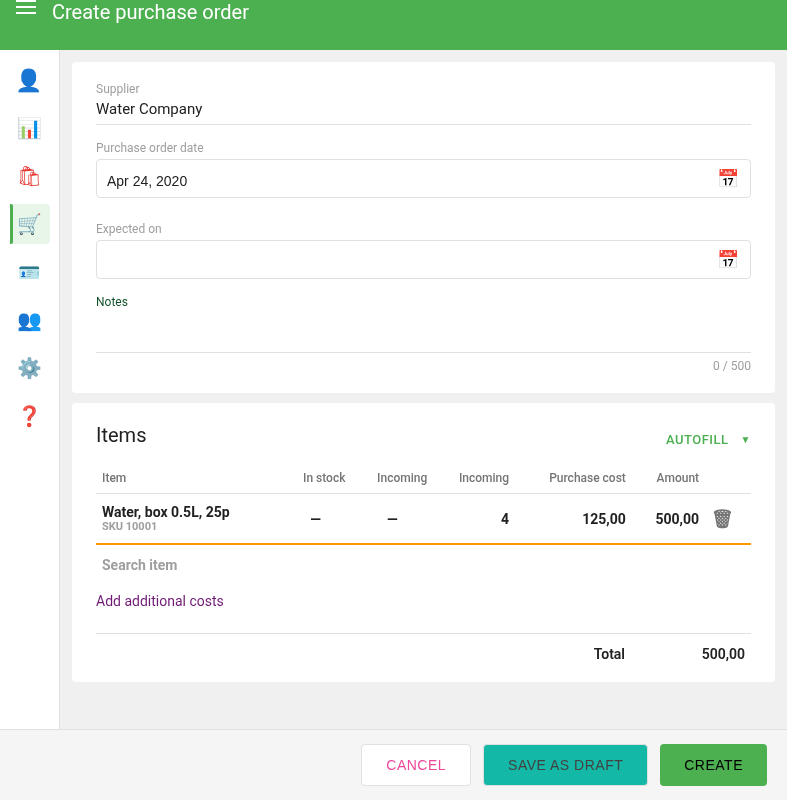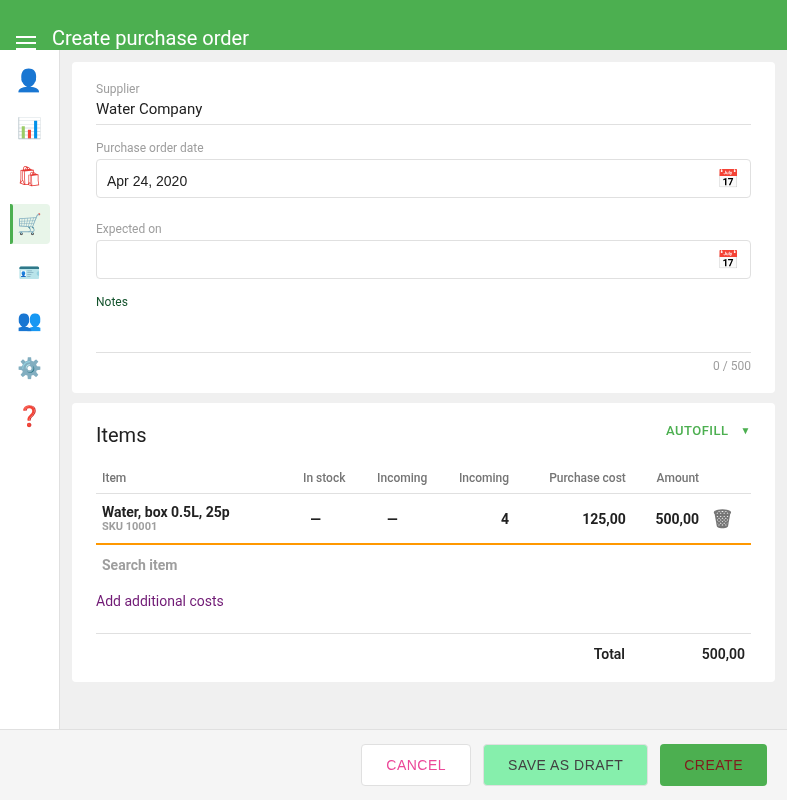--- a/index.html
+++ b/index.html
@@ -4,21 +4,21 @@
   <style>
     * { box-sizing: border-box; margin: 0; padding: 0; }
     body { font-family: 'Roboto', Arial, sans-serif; background: #f0f0f0; width: 787px; height: 800px; overflow: hidden; display: flex; flex-direction: column; }
 
     
     .header {
       background: #4CAF50;
       color: white;
       height: 50px;
       display: flex;
-      align-items: flex-end;
+      align-items: flex-start;
       padding: 0 16px;
       gap: 16px;
       flex-shrink: 0;
     }
     .header-menu-icon {
       display: flex; flex-direction: column; gap: 4px; cursor: pointer;
     }
     .header-menu-icon span { display: block; width: 20px; height: 2px; background: white; }
     .header-title { font-size: 20px; font-weight: 400; }
 
@@ -126,21 +126,21 @@
       resize: none; min-height: 40px; border-bottom: 1px solid #e0e0e0;
     }
     .notes-counter {
       text-align: right; font-size: 12px; color: #9e9e9e; margin-top: 2px;
     }
 
     
     .items-header {
       display: flex;
       justify-content: space-between;
-      align-items: flex-start;
+      align-items: flex-end;
       margin-bottom: 16px;
     }
     .items-title { font-size: 20px; color: #212121; font-weight: 400; }
     .autofill-btn {
       color: #4CAF50; font-size: 13px; font-weight: 500;
       display: flex; align-items: center; gap: 12px; cursor: pointer;
       letter-spacing: 0.5px;
     }
     .autofill-arrow { font-size: 10px; }
 
@@ -206,27 +206,27 @@
       border-radius: 4px;
       cursor: pointer;
       text-transform: uppercase;
     }
     .btn-cancel {
       background: white;
       color: #ec4899;
       border: 1px solid #e0e0e0;
     }
     .btn-draft {
-      background: #86efac;
+      background: #14b8a6;
       color: #424242;
       border: 1px solid #e0e0e0;
     }
     .btn-create {
       background: #4CAF50;
-      color: #7f1d1d;
+      color: #000000;
     }
 
     
     .icon-person { color: #757575; font-size: 22px; }
     .icon-chart { color: #4CAF50; font-size: 20px; }
   </style>
 </head>
 <body>
 
 <div class="header">

